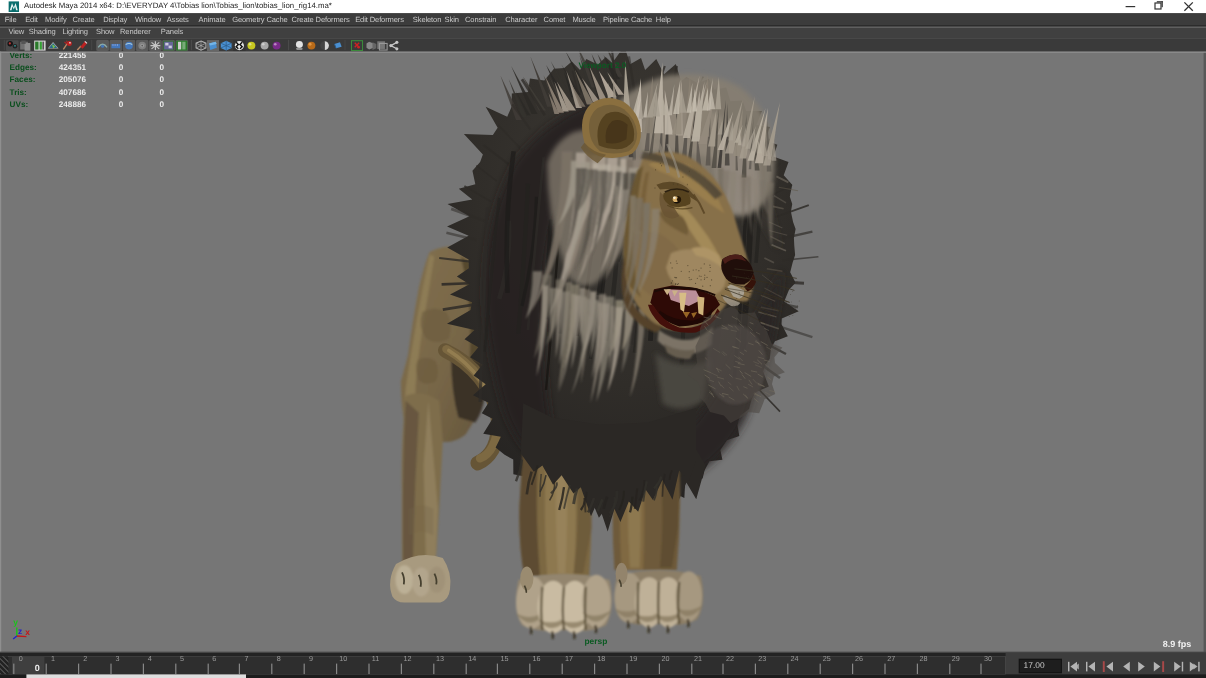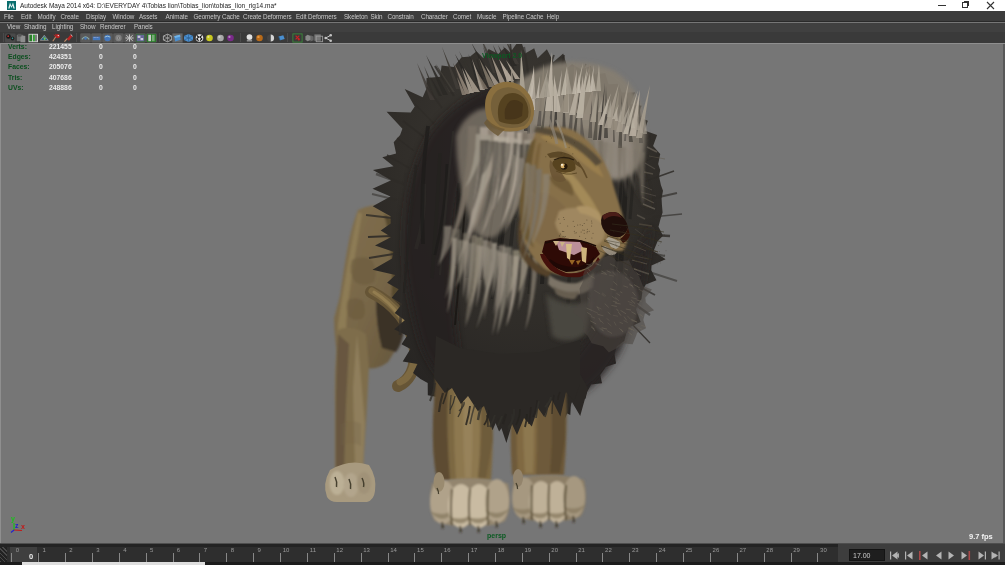--- a/index.html
+++ b/index.html
@@ -961,21 +961,21 @@
 <div style="position:absolute;left:49px;top:74px;font-size:6.8px;font-weight:bold;color:#ececec">407686</div>
 <div style="position:absolute;left:99px;top:74px;font-size:6.8px;font-weight:bold;color:#ececec">0</div>
 <div style="position:absolute;left:133px;top:74px;font-size:6.8px;font-weight:bold;color:#ececec">0</div>
 <div style="position:absolute;left:8px;top:84px;font-size:6.8px;font-weight:bold;color:#0b4f1e">UVs:</div>
 <div style="position:absolute;left:49px;top:84px;font-size:6.8px;font-weight:bold;color:#ececec">248886</div>
 <div style="position:absolute;left:99px;top:84px;font-size:6.8px;font-weight:bold;color:#ececec">0</div>
 <div style="position:absolute;left:133px;top:84px;font-size:6.8px;font-weight:bold;color:#ececec">0</div>
 
 <div style="position:absolute;left:482px;top:52px;font-size:6.8px;font-weight:bold;color:#0b5a22">Viewport 2.0</div>
 <div style="position:absolute;left:487px;top:532px;font-size:7px;font-weight:bold;color:#0b5a22">persp</div>
-<div style="position:absolute;left:969px;top:532px;font-size:7.5px;font-weight:bold;color:#f4f4f4">9.7 fps</div>
+<div style="position:absolute;left:969px;top:532px;font-size:7.5px;font-weight:bold;color:#f4f4f4">8.9 fps</div>
 <svg style="position:absolute;left:8px;top:512px" width="22" height="22" viewBox="0 0 22 22">
   <path d="M6,11 V18" stroke="#18c418" stroke-width="1.2" fill="none"></path>
   <path d="M6,18 L14,18.5" stroke="#c41818" stroke-width="1.2" fill="none"></path>
   <path d="M6,18 L3,20.5" stroke="#2222cc" stroke-width="1.2" fill="none"></path>
   <text x="3" y="9" font-size="7" font-weight="bold" fill="#18c418" font-family="Liberation Sans">y</text>
   <text x="13" y="17" font-size="7" font-weight="bold" fill="#c41818" font-family="Liberation Sans">x</text>
   <text x="7" y="16" font-size="7" font-weight="bold" fill="#2222cc" font-family="Liberation Mono">z</text>
 </svg>
 
 <div style="position:absolute;left:1003px;top:43px;width:2px;height:501px;background:#585858"></div>

